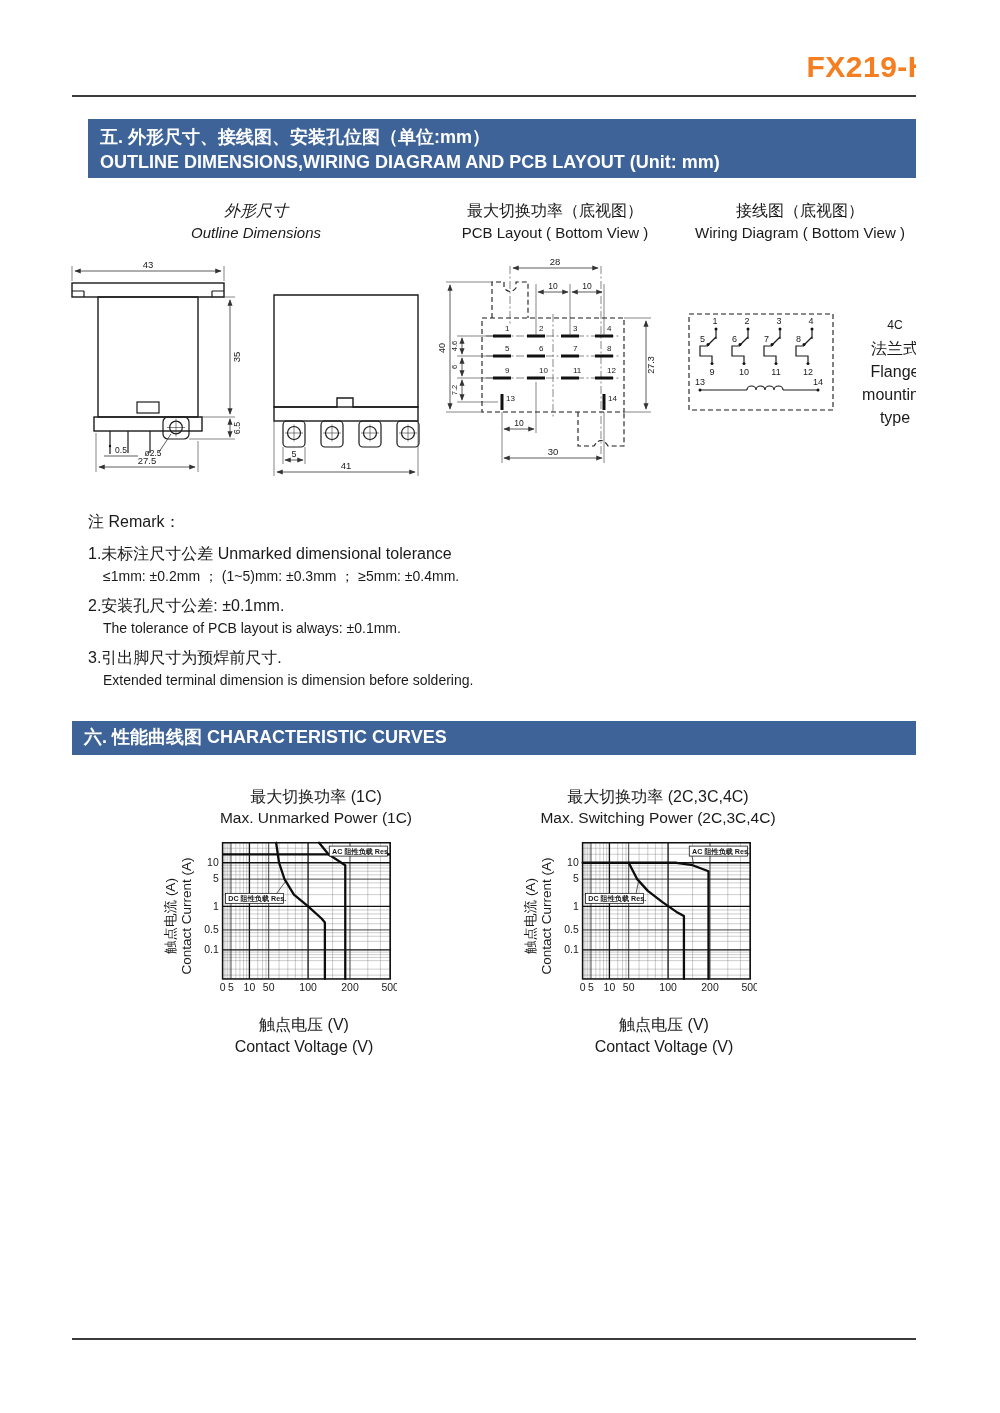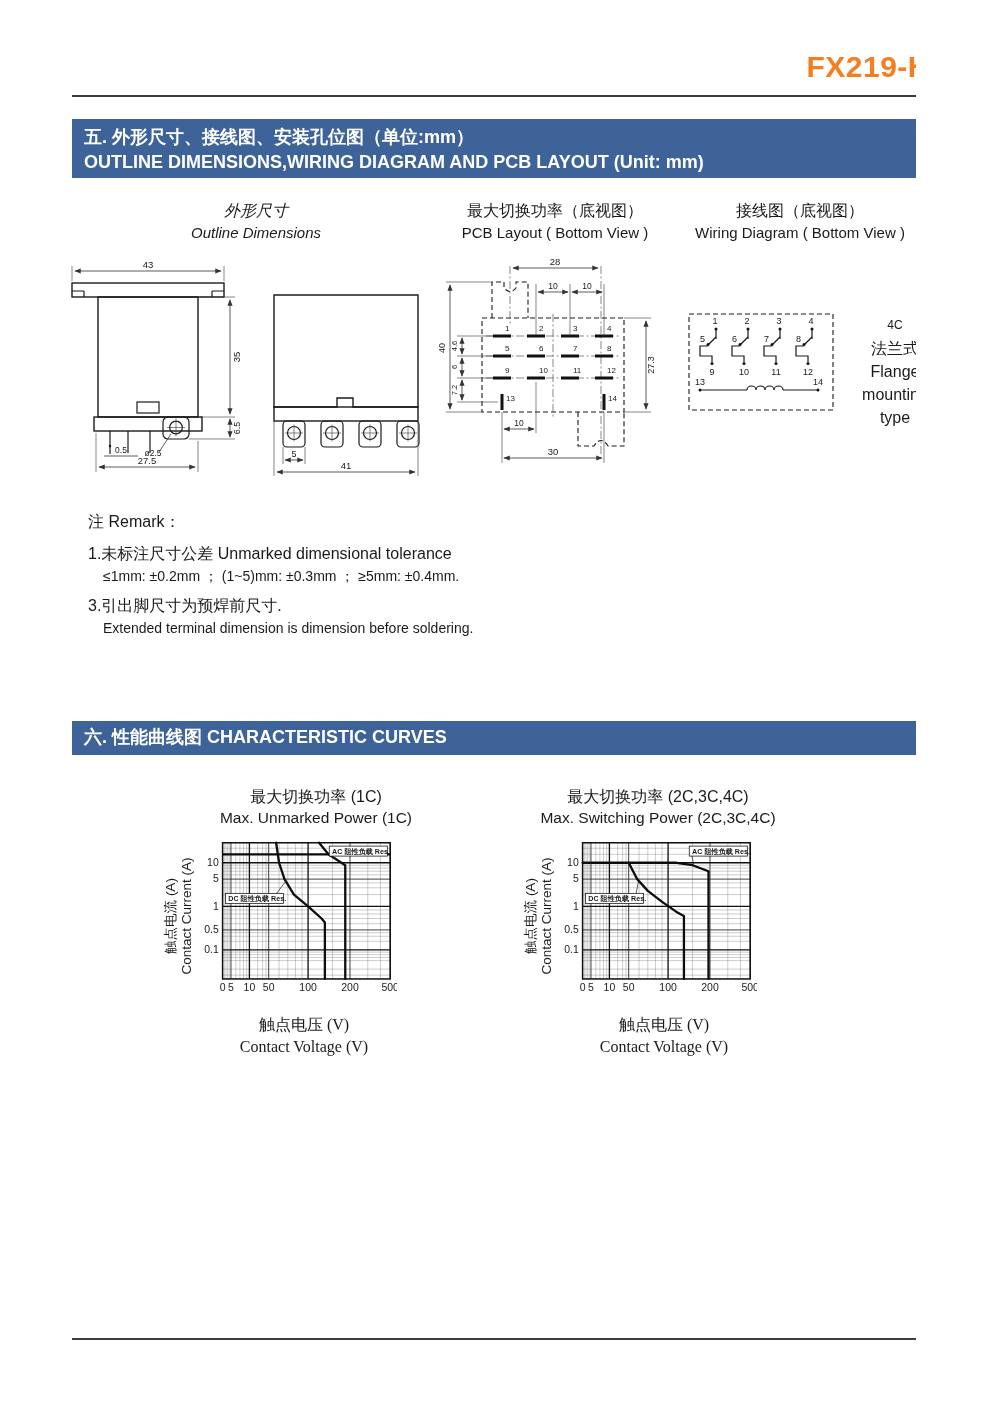--- a/index.html
+++ b/index.html
@@ -5,40 +5,40 @@
 <style>
   html,body{margin:0;padding:0;background:#ffffff;}
   .page{position:relative;width:900px;height:1413px;background:#fff;
         font-family:"Liberation Sans","DejaVu Sans",sans-serif;color:#1a1a1a;overflow:hidden;padding-left:16px;}
   .abs{position:absolute;}
   .doc-title{left:72px;top:50px;width:858px;text-align:right;font-size:30px;font-weight:bold;letter-spacing:.5px;}
   .rule{left:72px;width:858px;height:2px;background:#3b3b40;}
   .rule-top{top:95px;}
   .rule-bottom{top:1338px;}
   .banner{background:#3d6398;color:#fff;font-weight:bold;box-sizing:border-box;}
-  .banner1{left:72px;top:119px;width:858px;height:59px;padding:5px 0 0 12px;}
+  .banner1{left:88px;top:119px;width:858px;height:59px;padding:5px 0 0 12px;}
   .banner1 .bz{font-size:18px;line-height:26px;}
   .banner1 .be{font-size:18px;line-height:25px;}
   .banner2{left:72px;top:721px;width:858px;height:34px;padding-left:12px;font-size:18px;line-height:33px;}
   .colhead{top:199px;text-align:center;}
   .colhead .cz{font-size:16px;line-height:23px;}
   .colhead .ce{font-size:15px;line-height:22px;}
   .remark{left:88px;top:512px;width:580px;}
   .rm-title{font-size:16px;margin-bottom:9px;}
   .rm-item{margin-bottom:7px;}
   .rm-zh{font-size:16px;line-height:23px;}
   .rm-en{font-size:14px;line-height:22px;padding-left:15px;}
   .mount-type{left:843px;top:314px;width:104px;text-align:center;font-size:16px;line-height:23px;}
   .mt-4c{font-size:12px;}
   .chart-title{text-align:center;}
   .ct-zh{font-size:16px;line-height:21px;}
   .ct-en{font-size:15.5px;line-height:21px;}
   .ylab{transform:rotate(-90deg);transform-origin:0 0;width:170px;text-align:center;
         font-size:13.5px;line-height:16px;white-space:nowrap;}
-  .xlab{text-align:center;font-size:16px;line-height:22px;font-family:Liberation Serif, serif;}
+  .xlab{text-align:center;font-size:16px;line-height:22px;}
   svg{display:block;}
   svg text{font-family:"Liberation Sans","DejaVu Sans",sans-serif;fill:#1a1a1a;}
   .ln{stroke:#1b1b1b;stroke-width:1.4;fill:none;}
   .ln2{stroke:#1b1b1b;stroke-width:1.2;fill:none;}
   .dim{stroke:#333;stroke-width:0.8;fill:none;}
   .ext{stroke:#333;stroke-width:0.6;fill:none;}
   .dash{stroke:#1b1b1b;stroke-width:1.1;fill:none;stroke-dasharray:5 3;}
   .cl{stroke:#555;stroke-width:0.7;fill:none;stroke-dasharray:8 2.5 2 2.5;}
   .pad{stroke:#111;stroke-width:3;fill:none;}
   .dt{font-size:9.5px;}
@@ -251,20 +251,24 @@
     <div>type</div>
   </div>
 
   <div class="abs remark">
     <div class="rm-title">注 Remark：</div>
     <div class="rm-item">
       <div class="rm-zh">1.未标注尺寸公差  Unmarked dimensional tolerance</div>
       <div class="rm-en">≤1mm: ±0.2mm ； (1~5)mm: ±0.3mm ； ≥5mm: ±0.4mm.</div>
     </div>
     <div class="rm-item">
+      <div class="rm-zh">2.安装孔尺寸公差: ±0.1mm.</div>
+      <div class="rm-en">The tolerance  of PCB layout is always: ±0.1mm.</div>
+    </div>
+    <div class="rm-item">
       <div class="rm-zh">3.引出脚尺寸为预焊前尺寸.</div>
       <div class="rm-en">Extended terminal dimension is dimension before soldering.</div>
     </div>
   </div>
 
   <div class="abs banner banner2" style="background: rgb(61, 99, 152);">六. 性能曲线图 CHARACTERISTIC CURVES</div>
 
   <div class="abs chart-title" style="left:166px;top:786px;width:300px;">
     <div class="ct-zh">最大切换功率 (1C)</div>
     <div class="ct-en">Max. Unmarked Power (1C)</div>

